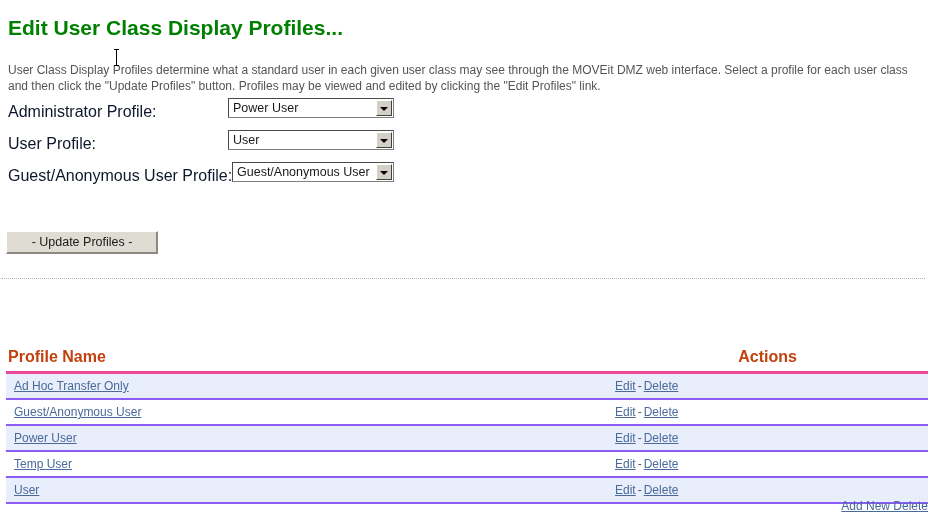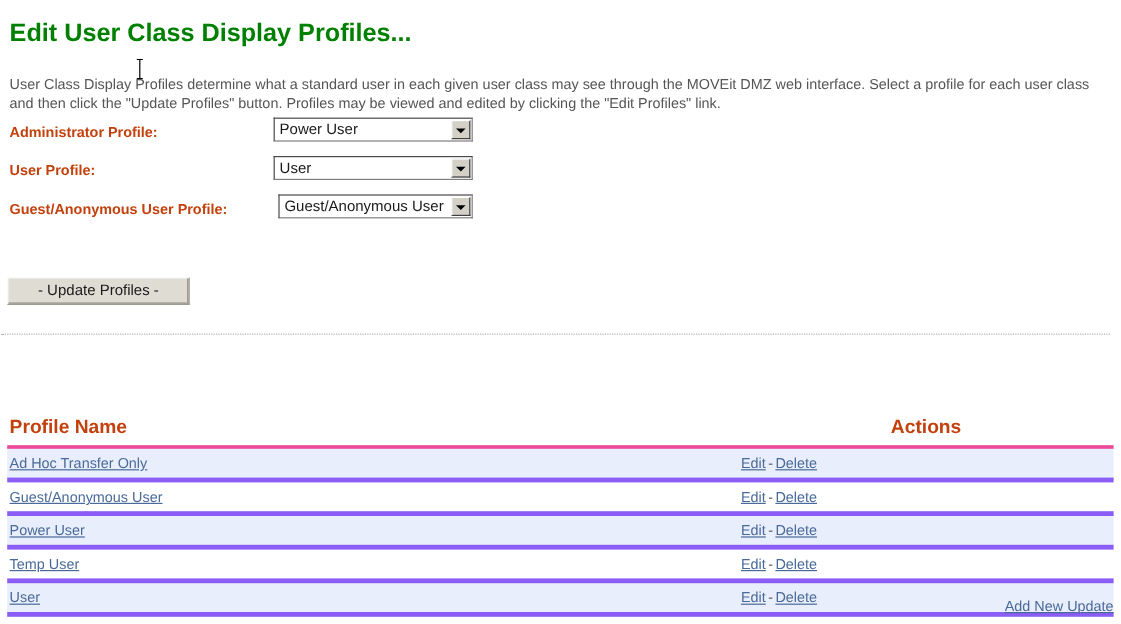--- a/index.html
+++ b/index.html
@@ -65,23 +65,23 @@
     width: 420px;
   }
   .form-row {
     position: relative;
     height: 32px;
   }
   .form-label {
     position: absolute;
     left: 0px;
     top: 5px;
-    font-size: 12px;
-    font-weight: bold;
-    color: #c2410c;
+    font-size: 16px;
+    font-weight: normal;
+    color: #0f172a;
     white-space: nowrap;
   }
 
   
   .select-box {
     position: absolute;
     top: 0px;
     height: 20px;
     box-sizing: border-box;
     background: #ffffff;
@@ -180,24 +180,24 @@
     font-weight: bold;
     color: #c2410c;
     padding: 2px 2px 5px 2px;
     border-bottom: 3px solid #ec4899;
     white-space: nowrap;
   }
   .profiles-table th.actions-col {
     text-align: center;
   }
   .profiles-table td {
-    padding: 5px 2px 5px 2px;
+    padding: 5px 2px 5px 8px;
     font-size: 12px;
     vertical-align: middle;
-    border-bottom: 4px solid #8b5cf6;
+    border-bottom: 2px solid #8b5cf6;
   }
   .profiles-table tbody tr.odd td {
     background: #e8eefb;
   }
   .profiles-table tbody tr.even td {
     background: #ffffff;
   }
   .profiles-table td.actions-cell {
     text-align: left;
     white-space: nowrap;
@@ -321,21 +321,21 @@
           <a class="link">User</a>
         </td>
         <td class="actions-cell">
           <a class="link">Edit</a><span class="sep">-</span><a class="link">Delete</a>
         </td>
       </tr>
     </tbody>
   </table>
 
   <div class="addnew-wrap">
-    <a class="link">Add New Update</a>
+    <a class="link">Add New Delete</a>
   </div>
 
   <svg class="ibeam-cursor" viewBox="0 0 7 17" width="7" height="17">
     <rect x="3" y="1" width="1" height="15" fill="#000000"></rect>
     <rect x="1" y="0" width="5" height="1" fill="#000000"></rect>
     <rect x="1" y="16" width="5" height="1" fill="#000000"></rect>
   </svg>
 
 </div>
 

